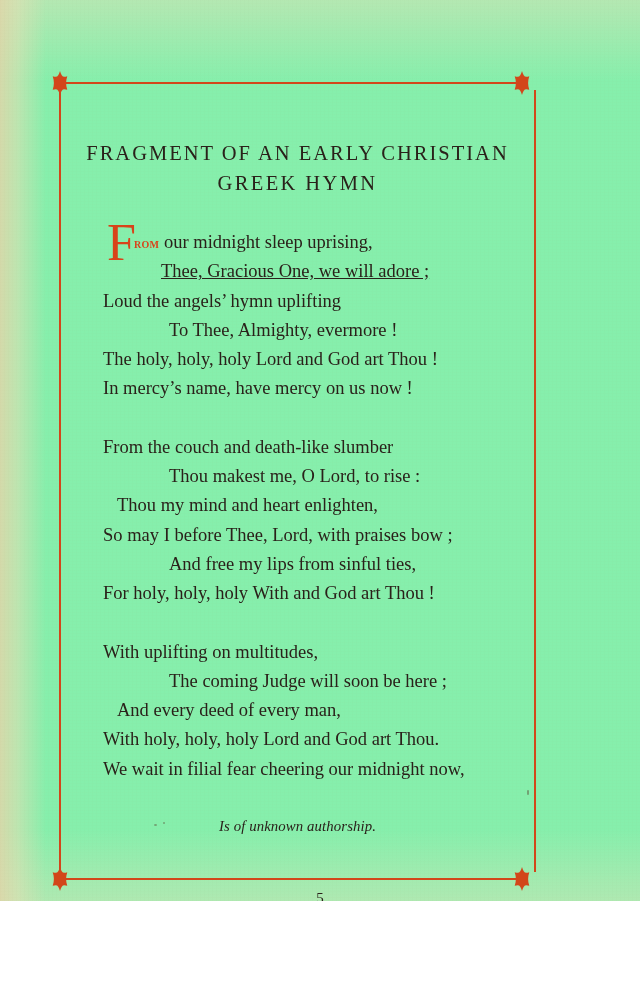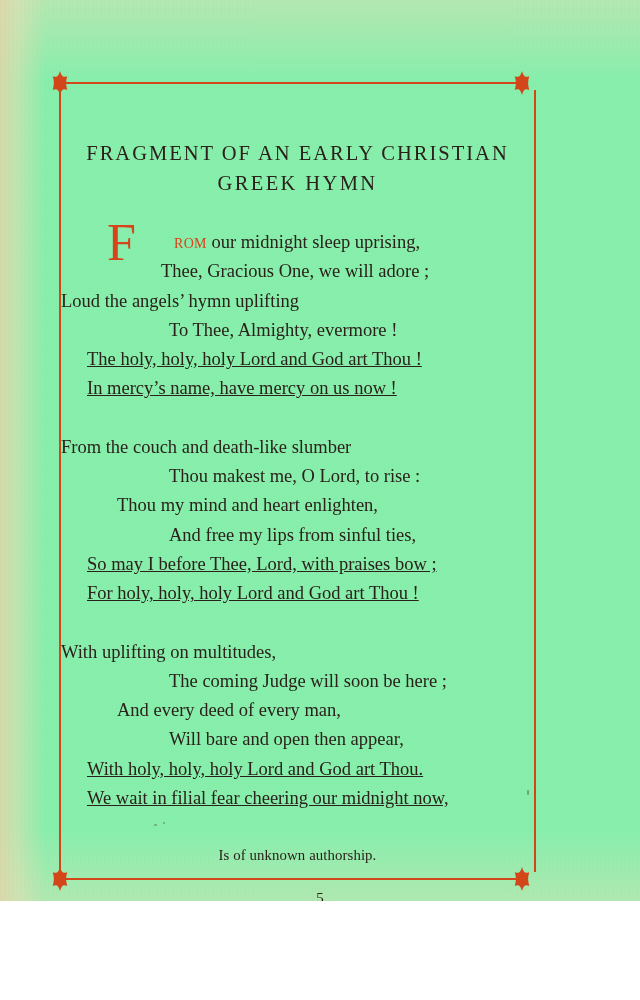--- a/index.html
+++ b/index.html
@@ -102,62 +102,64 @@
     margin-top: 30px;
     font-size: 18.5px;
     line-height: 29.3px;
   }
 
   .stanza { margin-bottom: 29px; }
   .stanza + .stanza { margin-bottom: 29px; }
 
   .line {
     white-space: nowrap;
+    padding-left: 42px;
   }
   .line.indent    { padding-left: 108px; }
-  .line.flush     { padding-left: 26px; text-decoration: underline; }
+  .line.flush     { padding-left: 42px; }
   .line.flush-sm  { padding-left: 56px; }
 
   
   .first-line {
     position: relative;
     padding-left: 42px;
     white-space: nowrap;
     height: 29.3px;
   }
   .dropcap {
     position: absolute;
     left: 46px;
     top: -11px;
     font-size: 52px;
     line-height: 52px;
     color: #d8431a;
     font-family: "Liberation Serif", "DejaVu Serif", serif;
   }
   .smallcaps-red {
     color: #d8431a;
-    font-size: 14px;
+    font-size: 10px;
     letter-spacing: 0.3px;
-    font-weight: normal;
-    margin-left: 40px;
+    font-weight: bold;
   }
   .first-line .after-cap {
     display: inline-block;
     margin-left: 31px;
   }
   .second-line-dc {
     white-space: nowrap;
     padding-left: 100px;
+    text-decoration: underline;
   }
 
   .attribution {
     margin-top: 34px;
     text-align: center;
     font-size: 14.8px;
     letter-spacing: 0.1px;
+    font-style: italic;
   }
 
   .page-number {
     position: absolute;
     left: 0;
     right: 0;
     top: 890px;
     text-align: center;
     font-size: 15px;
   }
@@ -217,30 +219,29 @@
         <div class="line">Loud the angels’ hymn uplifting</div>
         <div class="line indent">To Thee, Almighty, evermore !</div>
         <div class="line flush">The holy, holy, holy Lord and God art Thou !</div>
         <div class="line flush">In mercy’s name, have mercy on us now !</div>
       </div>
 
       <div class="stanza">
         <div class="line">From the couch and death-like slumber</div>
         <div class="line indent">Thou makest me, O Lord, to rise :</div>
         <div class="line flush-sm">Thou my mind and heart enlighten,</div>
+        <div class="line flush">So may I before Thee, Lord, with praises bow ;</div>
         <div class="line indent">And free my lips from sinful ties,</div>
-        <div class="line flush">So may I before Thee, Lord, with praises bow ;</div>
-        <div class="line flush">For holy, holy, holy Lord and God art Thou !</div>
+        <div class="line flush">For holy, holy, holy With and God art Thou !</div>
       </div>
 
       <div class="stanza">
         <div class="line">With uplifting on multitudes,</div>
         <div class="line indent">The coming Judge will soon be here ;</div>
         <div class="line flush-sm">And every deed of every man,</div>
-        <div class="line indent">Will bare and open then appear,</div>
         <div class="line flush">With holy, holy, holy Lord and God art Thou.</div>
         <div class="line flush">We wait in filial fear cheering our midnight now,</div>
       </div>
 
     </div>
 
     <div class="attribution">Is of unknown authorship.</div>
 
   </div>
 

